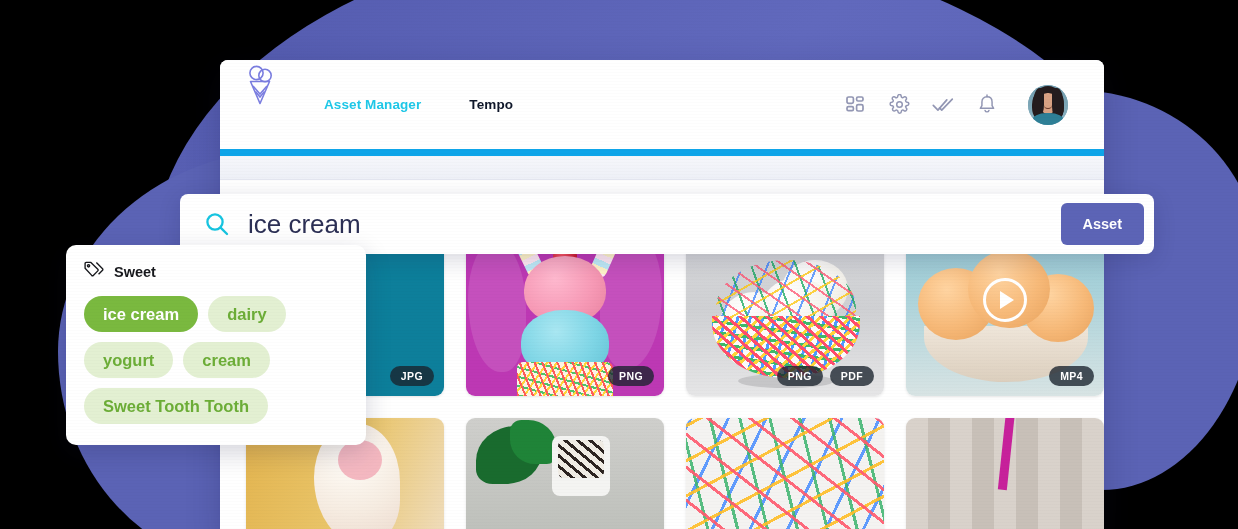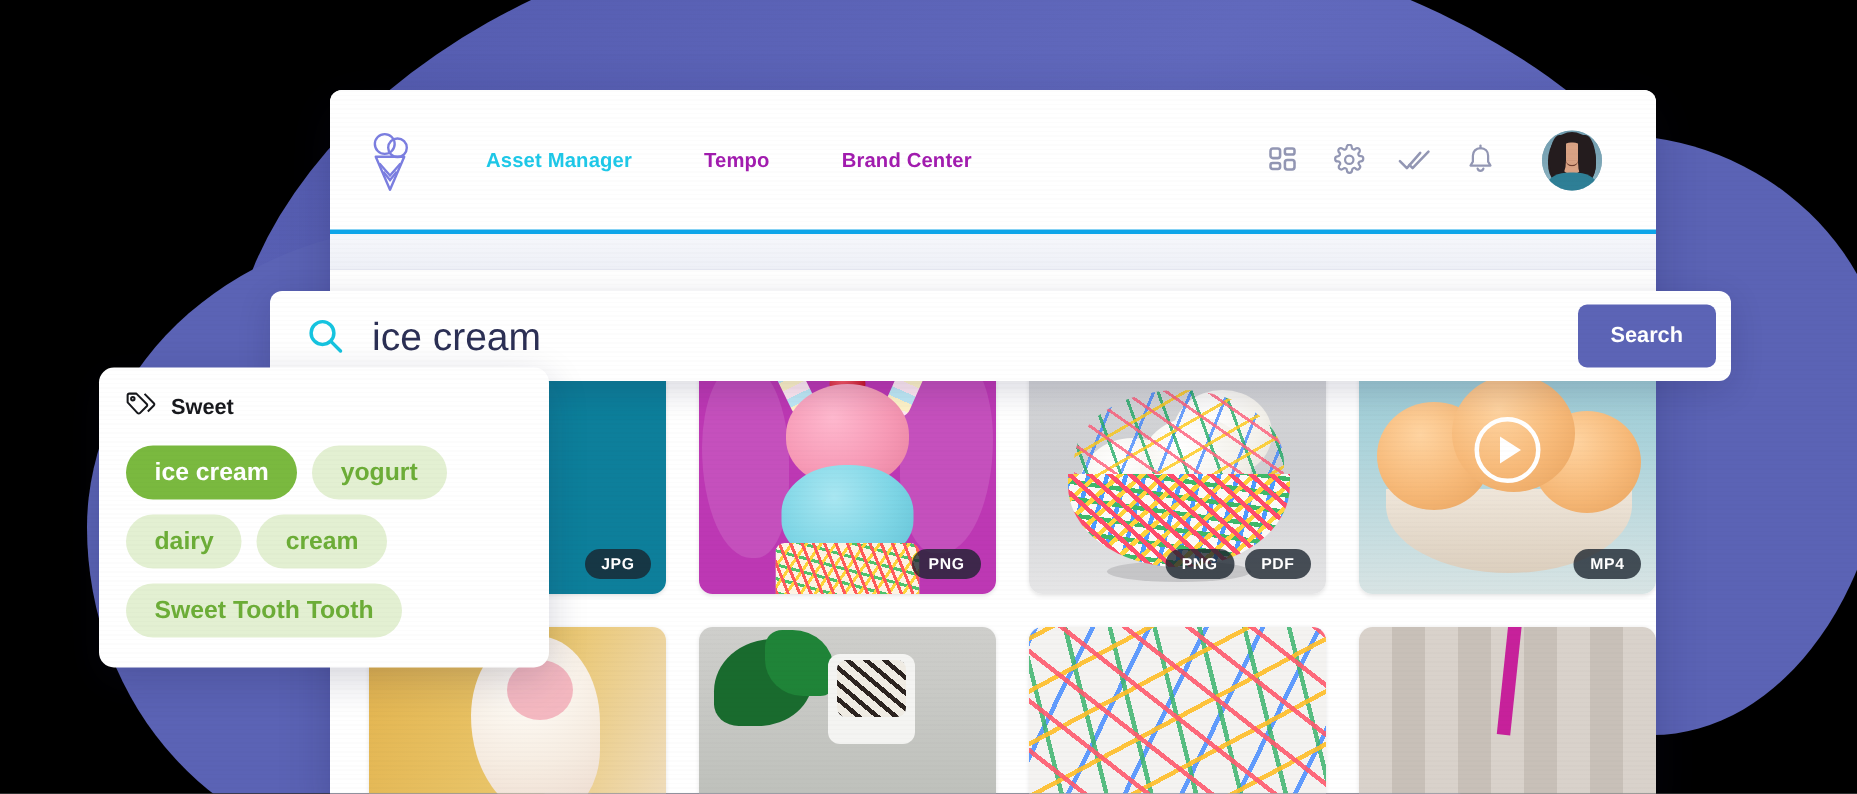--- a/index.html
+++ b/index.html
@@ -63,35 +63,34 @@
     overflow: hidden;
     box-shadow: 0 10px 34px rgba(20,20,60,0.22);
   }
 
   
   .navbar {
     position: relative;
     height: 96px;
     background: #ffffff;
     display: flex;
-    align-items: center;
     padding: 0 36px 0 22px;
-    border-bottom: 3px solid #0ea5e9;
+    border-bottom: 7px solid #0ea5e9;
   }
   .logo {
     width: 36px; height: 48px;
     margin-right: 22px;
     display: flex; align-items: center; justify-content: center;
     flex: 0 0 auto;
   }
   .nav-links { display: flex; align-items: center; gap: 0; }
   .nav-link {
     font-size: 13.5px;
     font-weight: bold;
-    color: #a21caf;
+    color: #0f172a;
     padding: 6px 24px;
     white-space: nowrap;
     cursor: pointer;
     letter-spacing: 0.1px;
   }
   .nav-link.active { color: #1ec8e8; }
 
   .nav-spacer { flex: 1 1 auto; }
 
   .nav-icons { display: flex; align-items: center; gap: 22px; }
@@ -520,21 +519,20 @@
           <circle cx="21" cy="13.5" r="6.2"></circle>
           <path d="M6.5 19.5 L16 41.5 L25.5 19.5 Z" stroke-linejoin="round"></path>
           <path d="M9 24 L16 32 L23 24"></path>
           <path d="M11.5 29.5 L16 35 L20.5 29.5"></path>
         </svg>
       </div>
 
       <div class="nav-links">
         <div class="nav-link active">Asset Manager</div>
         <div class="nav-link">Tempo</div>
-        <div class="nav-link">Brand Center</div>
       </div>
 
       <div class="nav-spacer"></div>
 
       <div class="nav-icons">
 
         <div class="nav-icon">
           <svg width="20" height="20" viewBox="0 0 20 20" fill="none" stroke="#9397b4" stroke-width="1.7">
             <rect x="2" y="2" width="6.4" height="6.4" rx="1.6"></rect>
             <rect x="11.6" y="2" width="6.4" height="4" rx="1.4"></rect>
@@ -680,38 +678,38 @@
   </div>
 
   <div class="searchbar">
     <div class="search-icon-wrap">
       <svg width="26" height="26" viewBox="0 0 26 26" fill="none" stroke="#16c4e0" stroke-width="2.3" stroke-linecap="round">
         <circle cx="11" cy="11" r="7.6"></circle>
         <path d="M16.6 16.6 L23 23"></path>
       </svg>
     </div>
     <input class="search-input" type="text" value="ice cream" style="">
-    <button class="search-btn">Search</button>
+    <button class="search-btn">Asset</button>
   </div>
 
   <div class="tags-panel">
     <div class="tags-head">
       <span>
         <svg width="20" height="17" viewBox="0 0 22 18" fill="none" stroke="#17181c" stroke-width="1.5" stroke-linejoin="round">
           <path d="M1.2 7.6 V2.4 a1.2 1.2 0 0 1 1.2-1.2 H7.6 L15.2 8.8 a1.2 1.2 0 0 1 0 1.7 l-5 5 a1.2 1.2 0 0 1-1.7 0 Z"></path>
           <circle cx="5" cy="5" r="1.25"></circle>
           <path d="M13.6 1.4 L20.4 8.2 a1.2 1.2 0 0 1 0 1.7 l-4.4 4.4"></path>
         </svg>
       </span>
       <span class="tags-title">Sweet</span>
     </div>
     <div class="tag-rows">
       <span class="tag active">ice cream</span>
+      <span class="tag">dairy</span>
       <span class="tag">yogurt</span>
-      <span class="tag">dairy</span>
       <span class="tag">cream</span>
       <span class="tag">Sweet Tooth Tooth</span>
     </div>
   </div>
 
   <div class="dither"></div>
 
 </div>
 
 </body></html>

